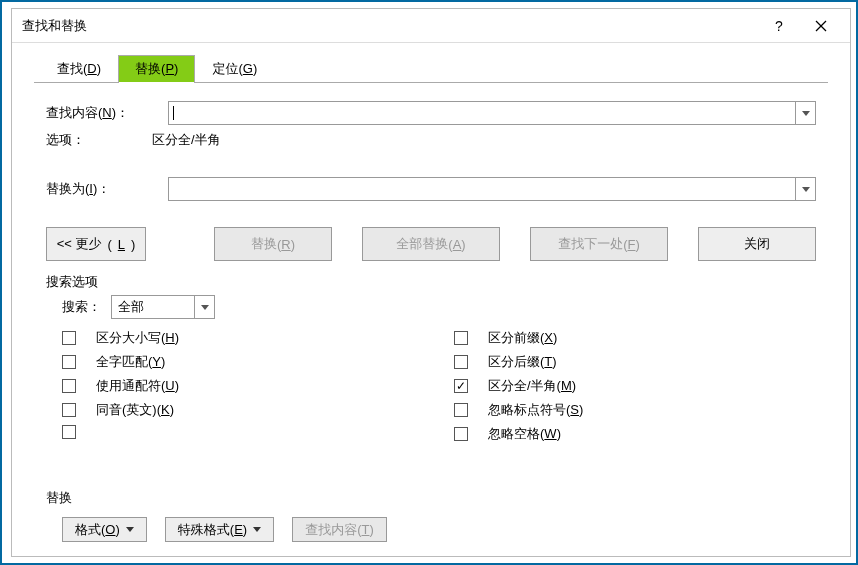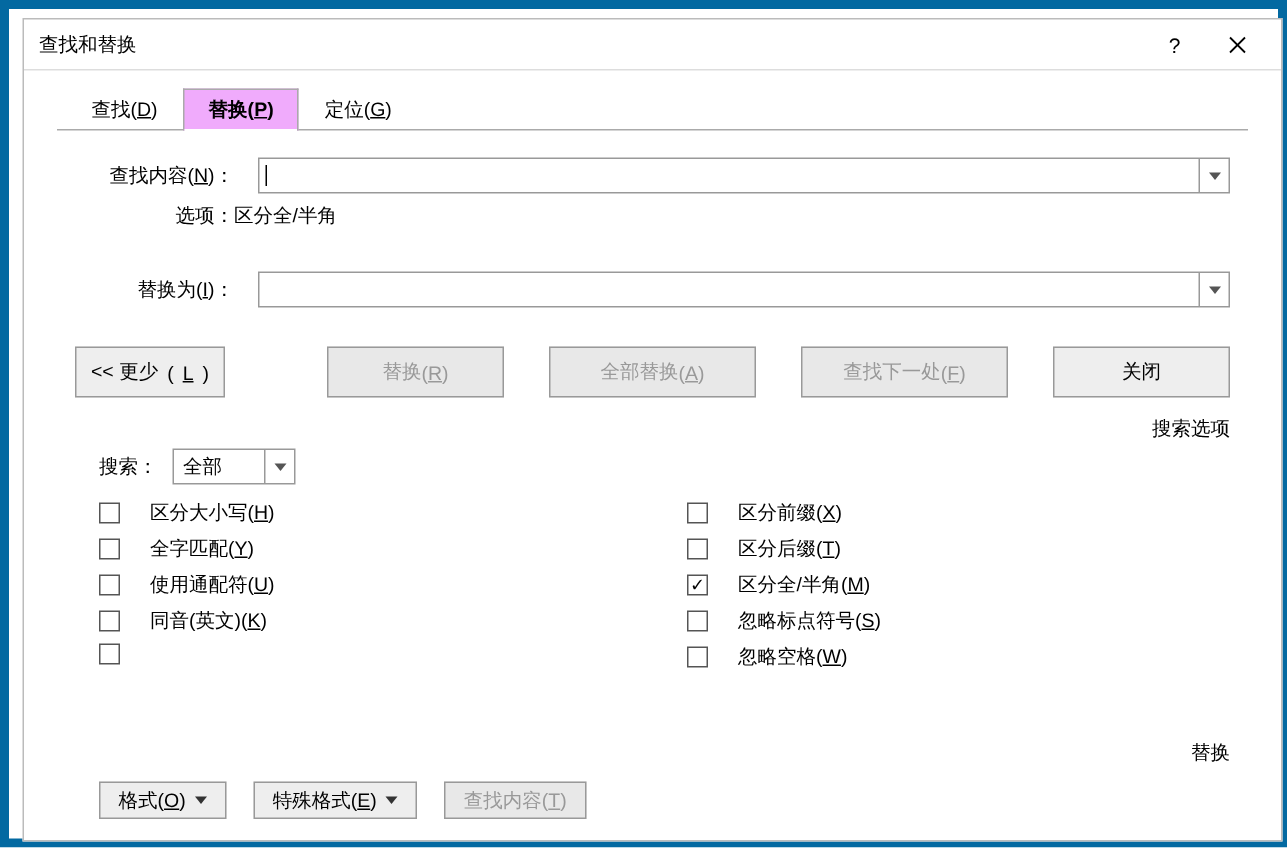--- a/index.html
+++ b/index.html
@@ -5,21 +5,21 @@
 * { box-sizing: border-box; margin: 0; padding: 0; }
 body {
   font-family: "Microsoft YaHei", "SimSun", sans-serif;
   font-size: 12px;
   background: #fff;
   color: #000;
 }
 .outer-frame {
   width: 858px;
   height: 565px;
-  border: 6px solid #0369a1;
+  border: 2px solid #0369a1;
   position: relative;
 }
 .dialog {
   position: absolute;
   top: 6px;
   left: 9px;
   width: 840px;
   height: 549px;
   background: #fff;
   border: 1px solid #bbb;
@@ -37,21 +37,20 @@
   width: 42px;
   height: 30px;
   display: flex;
   align-items: center;
   justify-content: center;
   font-size: 14px;
 }
 .title-btn.close svg { width: 12px; height: 12px; }
 .dialog-body {
   padding: 12px 0 0 0;
-  text-align: right;
 }
 .tabs-row {
   display: flex;
   align-items: flex-end;
   padding-left: 28px;
   position: relative;
   height: 28px;
 }
 .tabs-row::after {
   content: "";
@@ -62,23 +61,22 @@
 .tab {
   padding: 4px 16px 5px 16px;
   font-size: 13px;
   border: 1px solid transparent;
   border-bottom: none;
   position: relative;
   z-index: 0;
 }
 .tab.active {
   border-color: #aaa;
-  background: #f0abfc;
+  background: #84cc16;
   z-index: 2;
-  font-weight: bold;
 }
 .tab.active::after {
   content: "";
   position: absolute;
   left: 0; right: 0; bottom: -1px; height: 2px;
   background: #fff;
 }
 .mn { text-decoration: underline; }
 .content-area {
   padding: 18px 34px 10px 34px;
@@ -157,21 +155,21 @@
   padding-left: 16px;
 }
 .search-row {
   display: flex;
   align-items: center;
   gap: 10px;
   margin-bottom: 10px;
 }
 .search-row .lbl { font-size: 13px; }
 .select {
-  width: 82px;
+  width: 104px;
   height: 24px;
   border: 1px solid #999;
   position: relative;
   display: flex;
   align-items: center;
   padding: 0 6px;
   font-size: 13px;
 }
 .select .combo-caret { right: 0; top: 0; height: 22px; width: 20px; }
 .checks-grid {

